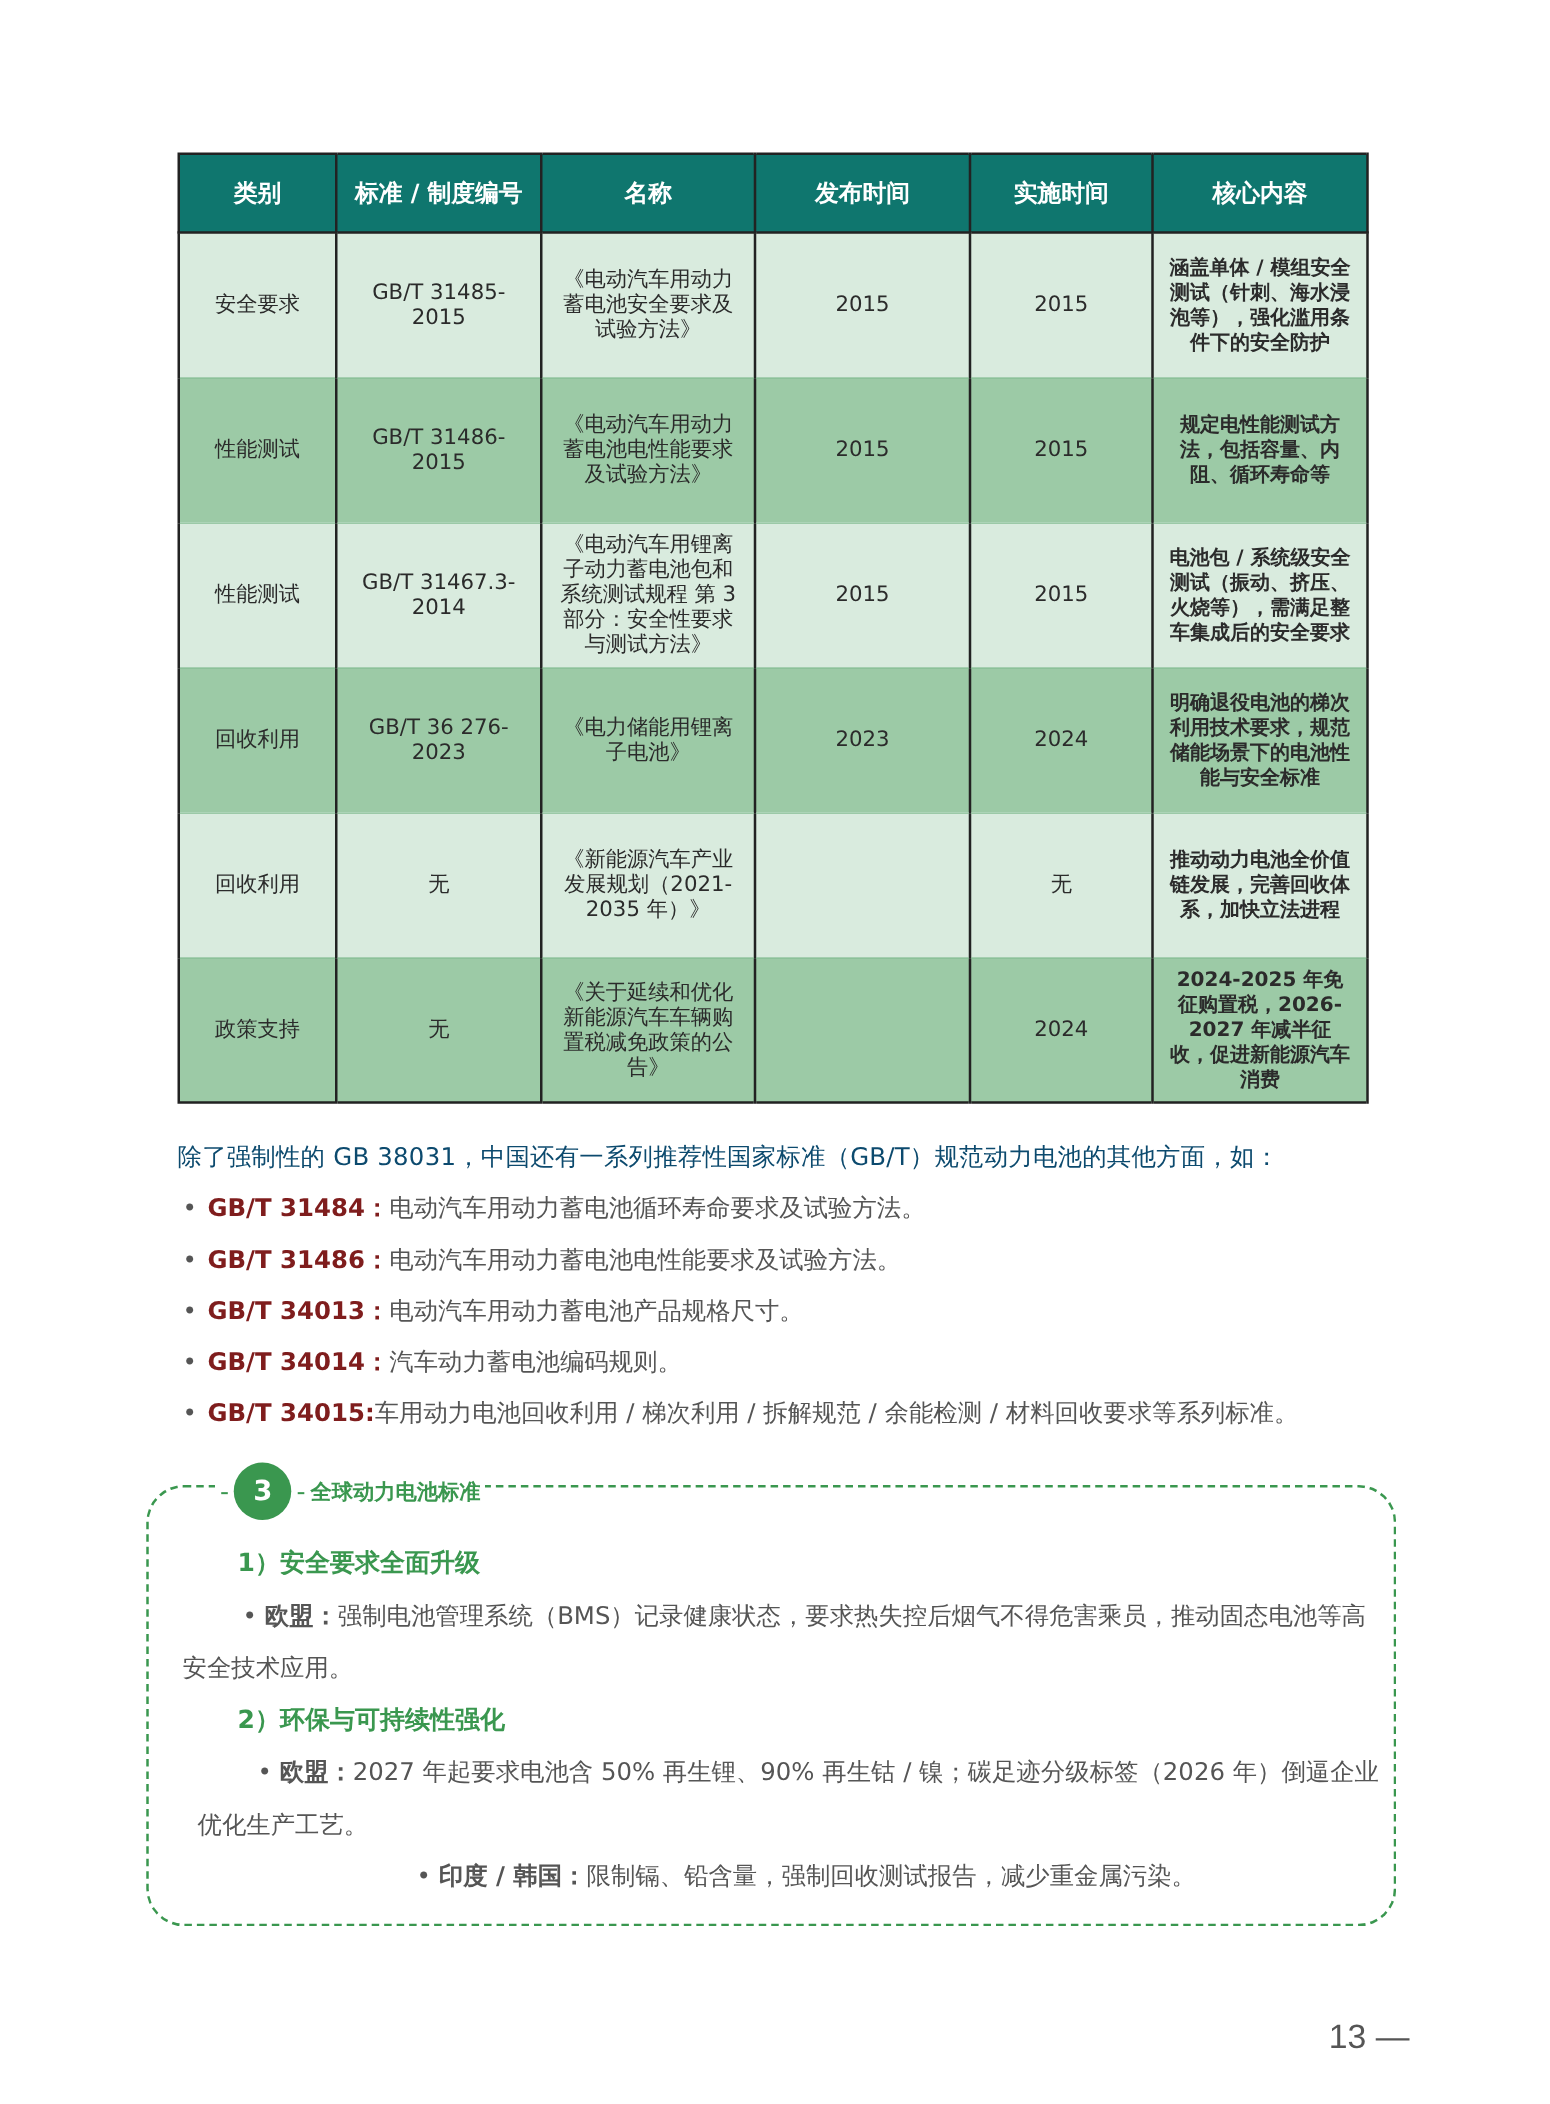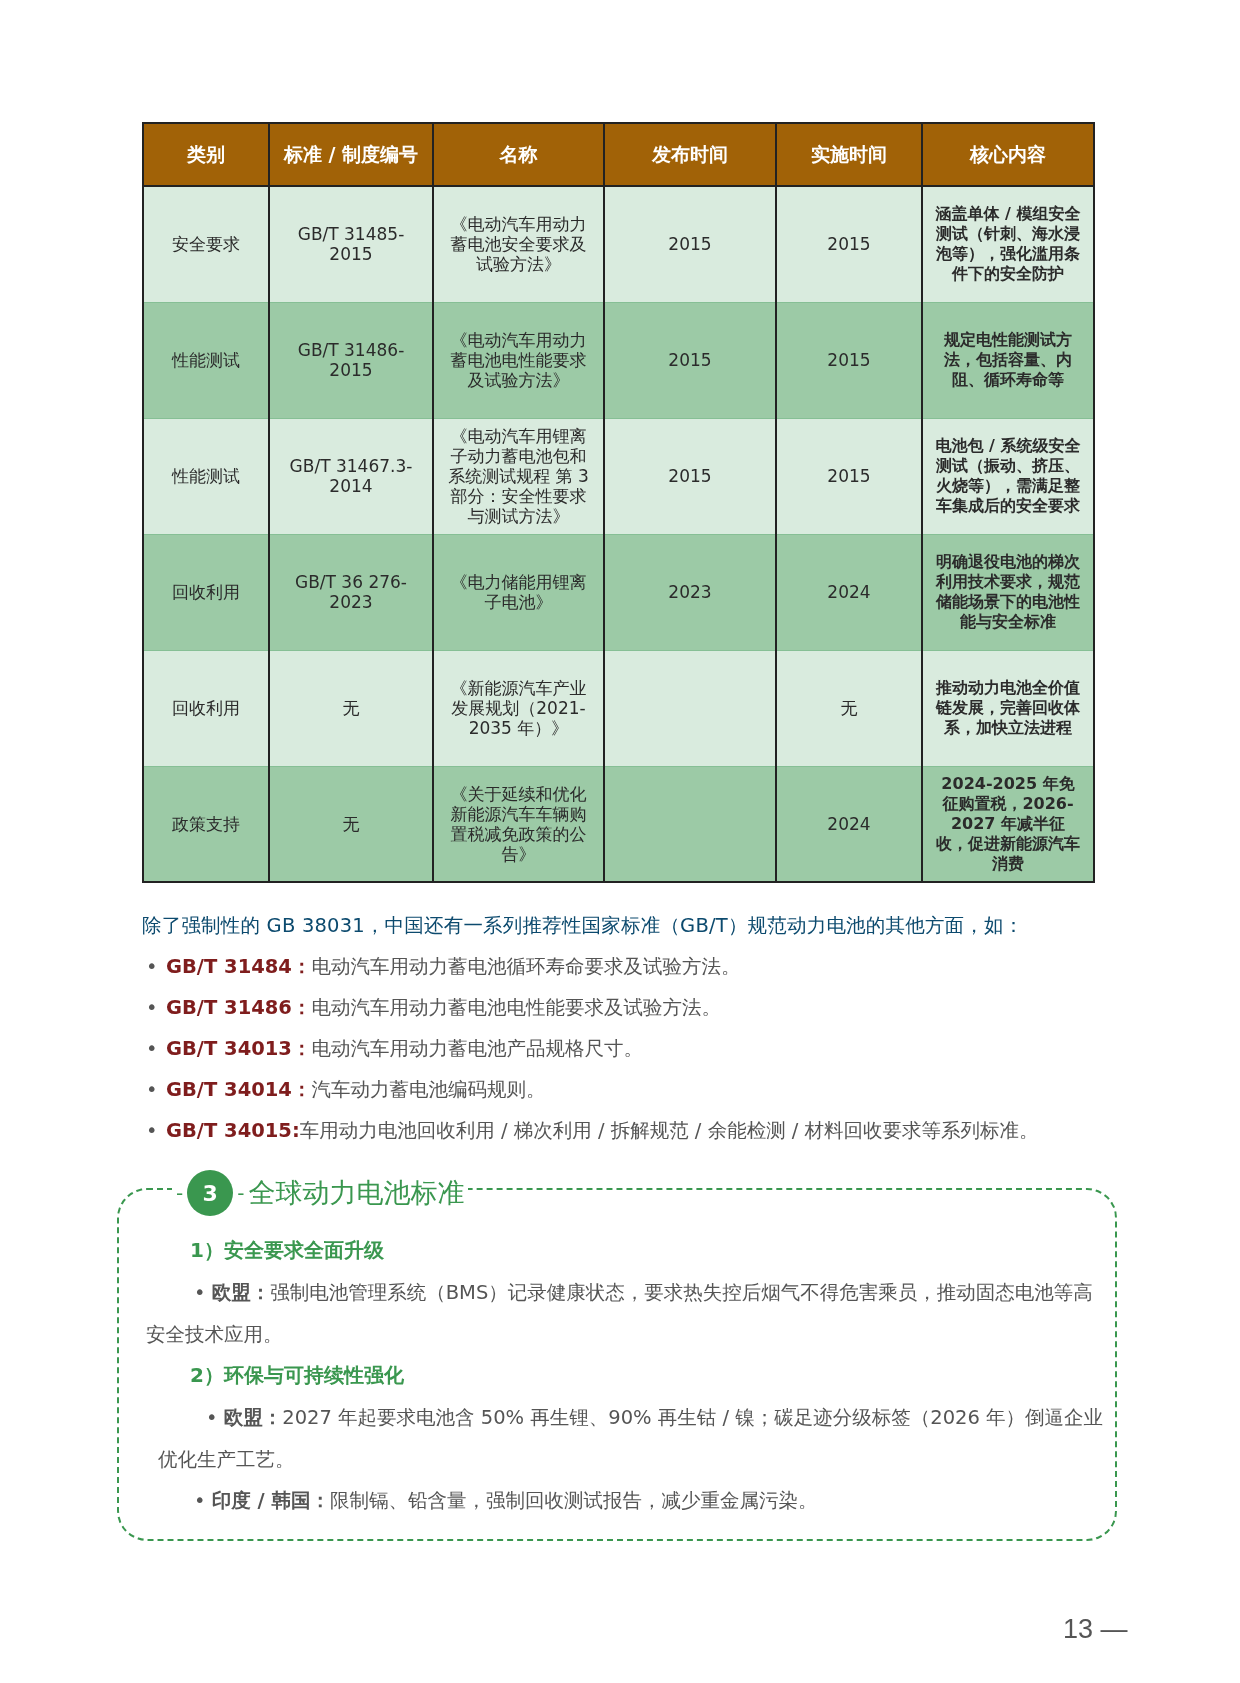--- a/index.html
+++ b/index.html
@@ -5,21 +5,21 @@
   * { margin:0; padding:0; box-sizing:border-box; }
   html, body { width:1240px; height:1683px; background:#ffffff; }
   body { position:relative; font-family:"DejaVu Sans","Liberation Sans",sans-serif; color:#333; overflow:hidden; }
 
   .std-table {
     position:absolute; left:142px; top:122px; width:951px;
     border-collapse:collapse; table-layout:fixed;
     border:2px solid #222;
   }
   .std-table th {
-    background:#a16207; color:#fff; font-weight:bold; font-size:19px;
+    background:#0f766e; color:#fff; font-weight:bold; font-size:19px;
     height:63px; border-left:2px solid #222; border-right:2px solid #222; border-bottom:2px solid #222;
     text-align:center; vertical-align:middle;
   }
   .std-table td {
     height:116px; font-size:17px; line-height:20px; color:#2b2b2b;
     text-align:center; vertical-align:middle; padding:0 10px;
     border-left:2px solid #222; border-right:2px solid #222;
     border-top:1px solid #86bf95;
   }
   .std-table tr.light td { background:#d9ebde; }
@@ -35,21 +35,21 @@
   .section-box {
     position:absolute; left:117px; top:1188px; width:1000px; height:353px;
     border:2px dashed #3a974f; border-radius:30px;
   }
   .section-head { position:absolute; left:172px; top:1168px; height:50px; display:flex; align-items:center; background:#fff; padding-right:4px; }
   .sec-num {
     width:46px; height:46px; border-radius:50%; background:#3a974f; color:#fff;
     font-weight:bold; font-size:22px; display:flex; align-items:center; justify-content:center;
   }
   .sec-dash { color:#3a974f; font-size:20px; margin:0 4px; }
-  .sec-title { color:#3a974f; font-weight:normal; font-size:27px; }
+  .sec-title { color:#3a974f; font-weight:bold; font-size:17px; }
 
   .sub { position:absolute; left:190px; font-size:20px; font-weight:bold; color:#3a974f; }
   .para { position:absolute; left:146px; width:950px; font-size:19.5px; color:#555; line-height:42px; }
   .para .indent { padding-left:48px; }
   .para .lbl { font-weight:bold; color:#555; }
 
   .page-num { position:absolute; left:1063px; top:1614px; font-size:27px; color:#555; font-family:"Liberation Sans",sans-serif; }
 </style>
 </head>
 <body>
@@ -147,18 +147,18 @@
 <div class="para" style="top:1272px;">
   <span class="indent">•</span>
   <span class="lbl">欧盟：</span><span>强制电池管理系统（BMS）记录健康状态，要求热失控后烟气不得危害乘员，推动固态电池等高安全技术应用。</span>
 </div>
 
 <div class="sub" style="top:1362px;">2）环保与可持续性强化</div>
 <div class="para" style="top:1397px;margin-left:12px;">
   <span class="indent">•</span>
   <span class="lbl">欧盟：</span><span>2027 年起要求电池含 50% 再生锂、90% 再生钴 / 镍；碳足迹分级标签（2026 年）倒逼企业优化生产工艺。</span>
 </div>
-<div class="para" style="top:1480px;">
+<div class="para" style="top:1480px;text-align:center;">
   <span class="indent">•</span>
   <span class="lbl">印度 / 韩国：</span><span>限制镉、铅含量，强制回收测试报告，减少重金属污染。</span>
 </div>
 
 <div class="page-num">13 —</div>
 
 </body></html>

